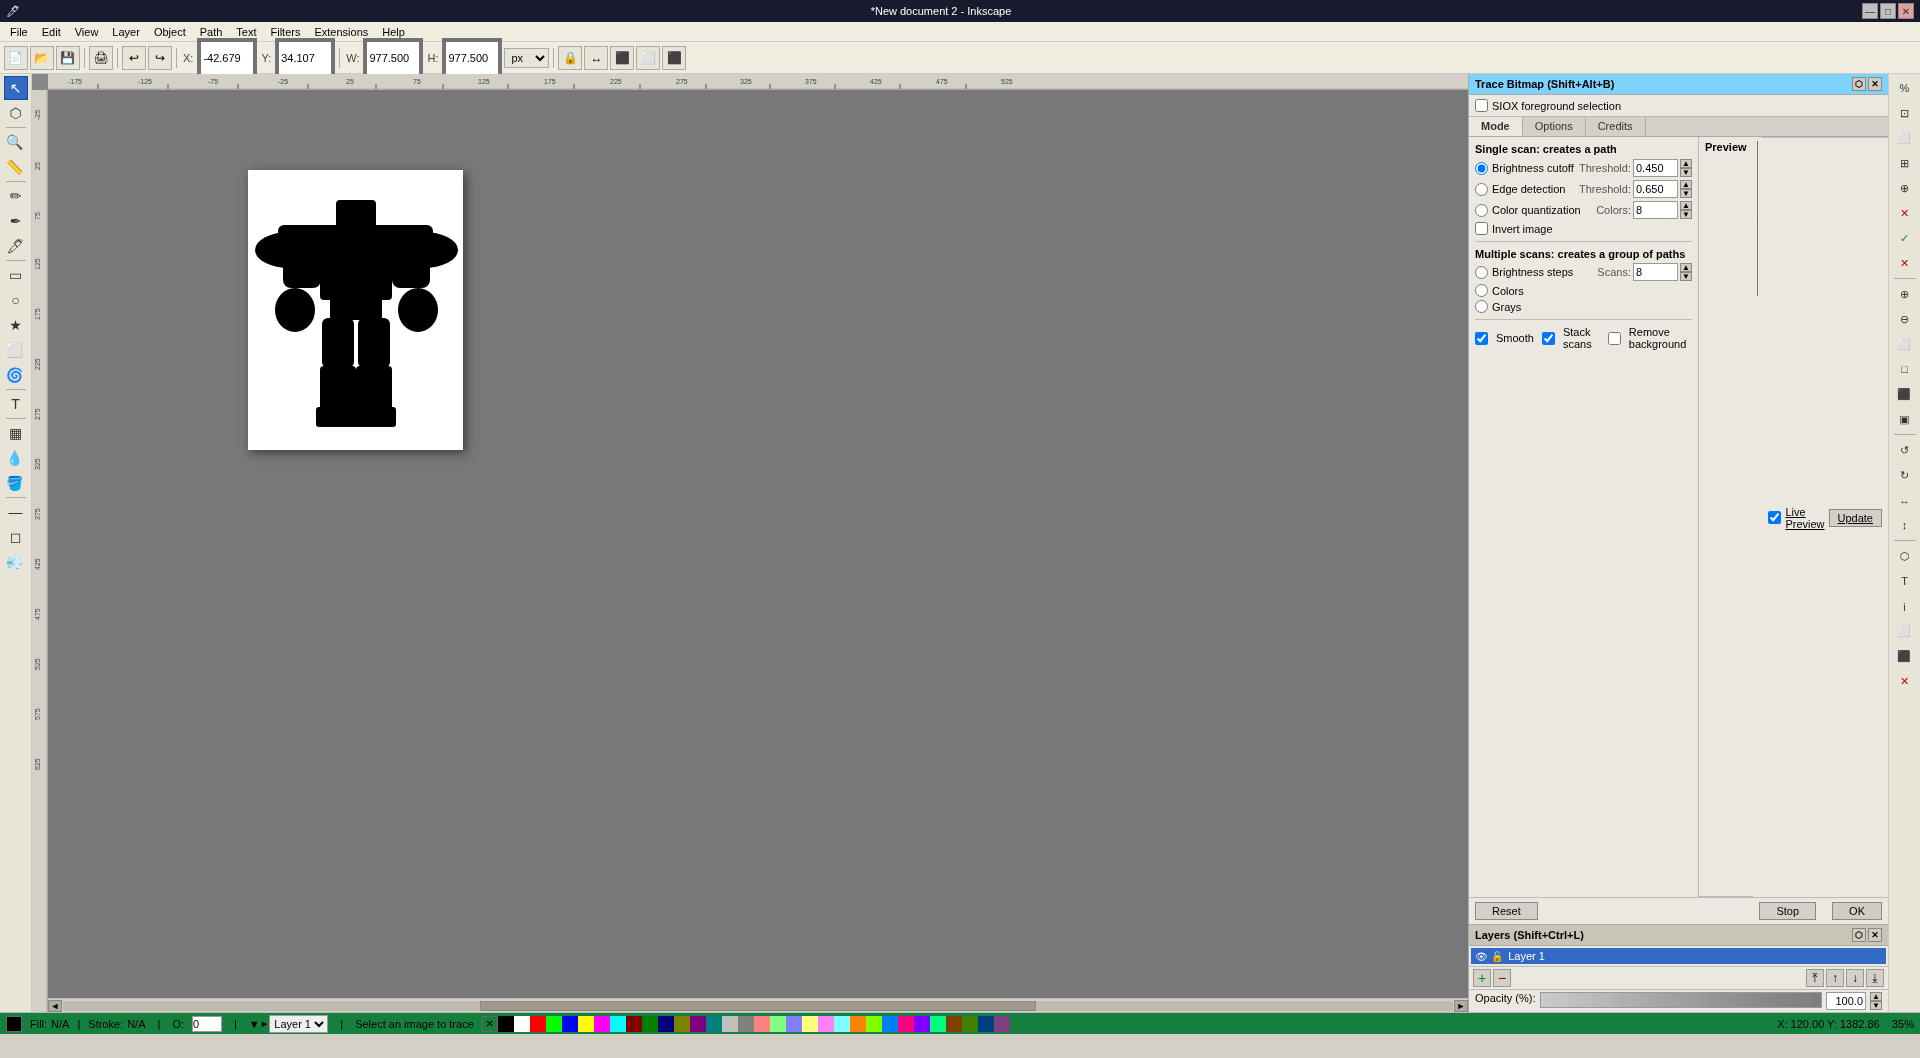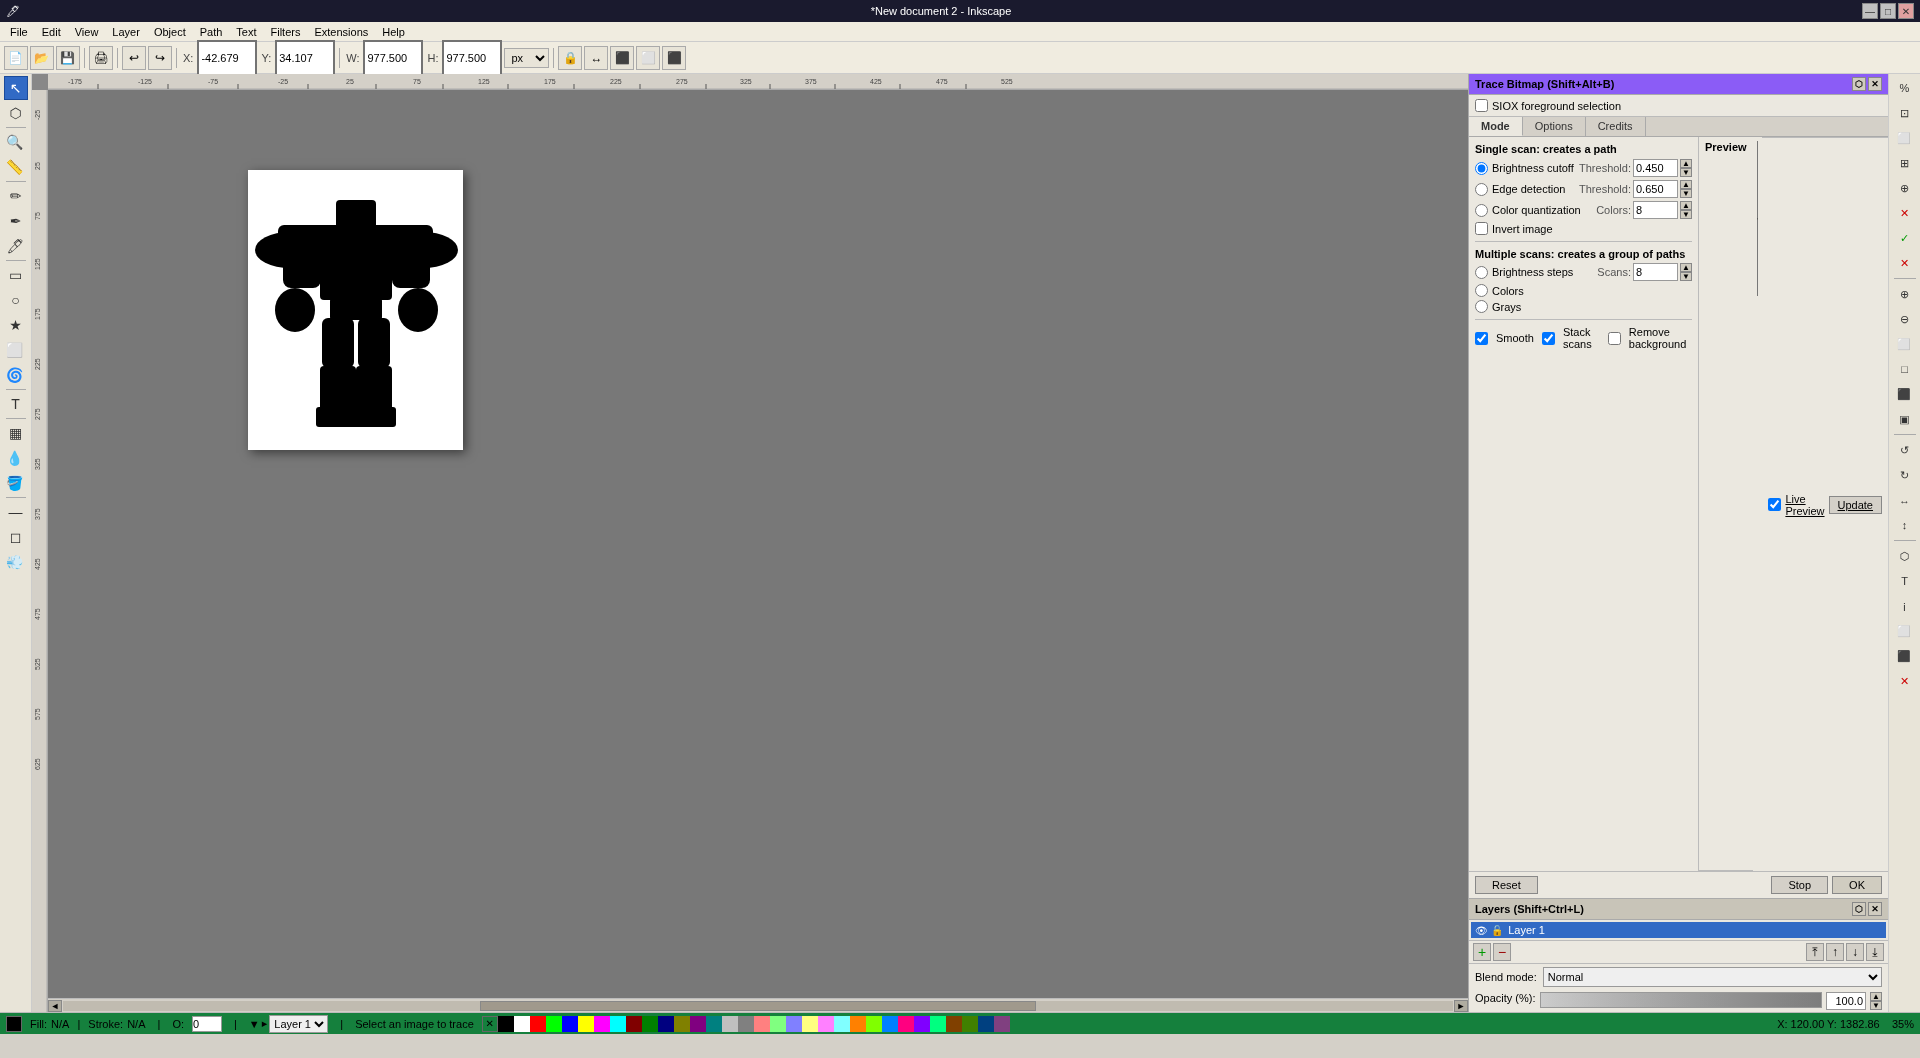--- a/index.html
+++ b/index.html
@@ -52,21 +52,21 @@
       background: #e8e4d8;
       border: 1px solid #aaa;
       cursor: pointer;
       display: flex; align-items: center; justify-content: center;
       font-size: 12px;
     }
     .toolbar-sep { width: 1px; height: 20px; background: #aaa; margin: 0 2px; }
     .toolbar-label { font-size: 11px; color: #444; margin: 0 2px; }
     .toolbar-input {
       width: 60px; height: 28px;
-      border: 2px solid #737373;
+      border: 4px solid #737373;
       background: white;
       padding: 16px 2px;
       font-size: 11px;
     }
     .toolbar-unit {
       background: #e8e4d8;
       border: 1px solid #aaa;
       height: 20px;
       padding: 0 2px;
       font-size: 11px;
@@ -152,21 +152,21 @@
 
     
     #trace-panel {
       width: 420px;
       background: #ebe8e0;
       border-left: 1px solid #aaa;
       display: flex;
       flex-direction: column;
     }
     #trace-header {
-      background: #8b5cf6;
+      background: #7dd3fc;
       padding: 3px 6px;
       font-size: 11px;
       font-weight: bold;
       display: flex;
       align-items: center;
       justify-content: space-between;
       border-bottom: 1px solid #aaa;
     }
     #trace-header-controls { display: flex; gap: 2px; }
     .panel-btn { width: 14px; height: 14px; background: #d0ccc0; border: 1px solid #888; cursor: pointer; font-size: 9px; display: flex; align-items: center; justify-content: center; }
@@ -754,21 +754,21 @@
         <div style="padding:4px 6px;border-top:1px solid #bbb;display:flex;align-items:center;gap:4px;text-decoration:underline;">
           <input type="checkbox" id="liveprev" checked="" style="">
           <label for="liveprev">Live Preview</label>
           <button class="action-btn" style="padding:2px 8px;margin-left:auto;">Update</button>
         </div>
       </div>
     </div>
 
     <div id="trace-buttons">
       <button class="action-btn">Reset</button>
-      <div style="display:flex;gap:4px;">
+      <div style="display:flex;gap:16px;">
         <button class="action-btn">Stop</button>
         <button class="action-btn" style="background:#d0ccc0;">OK</button>
       </div>
     </div>
 
     <div id="layers-panel">
       <div id="layers-header">
         <span>Layers (Shift+Ctrl+L)</span>
         <div style="display:flex;gap:2px;">
           <div class="panel-btn">⬡</div>
@@ -783,31 +783,20 @@
         </div>
       </div>
       <div id="layers-toolbar">
         <div class="layers-tool-btn" style="color:#090;font-size:14px;">+</div>
         <div class="layers-tool-btn" style="color:#900;font-size:14px;">−</div>
         <div class="layers-sep"></div>
         <div class="layers-tool-btn">⤒</div>
         <div class="layers-tool-btn">↑</div>
         <div class="layers-tool-btn">↓</div>
         <div class="layers-tool-btn">⤓</div>
-      </div>
-      <div id="blend-row">
-        <span>Blend mode:</span>
-        <select id="blend-select">
-          <option>Normal</option>
-          <option>Multiply</option>
-          <option>Screen</option>
-          <option>Overlay</option>
-          <option>Darken</option>
-          <option>Lighten</option>
-        </select>
       </div>
       <div id="opacity-row">
         <span>Opacity (%):</span>
         <div id="opacity-bar">
           <div style="position:absolute;right:0;top:0;width:100%;height:100%;background:linear-gradient(to right,rgba(255,255,255,0),rgba(100,100,100,0.3));"></div>
         </div>
         <input type="text" id="opacity-value" value="100.0" style="width: 40px; height: 18px; border: 1px solid rgb(153, 153, 153); font-size: 11px; text-align: right; padding-right: 2px;">
         <div class="spin-group">
           <div class="spin-btn">▲</div>
           <div class="spin-btn">▼</div>

